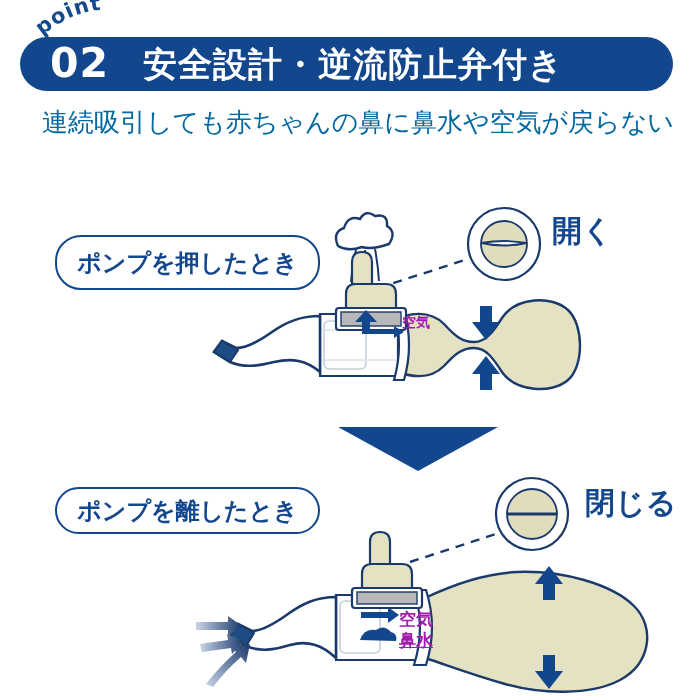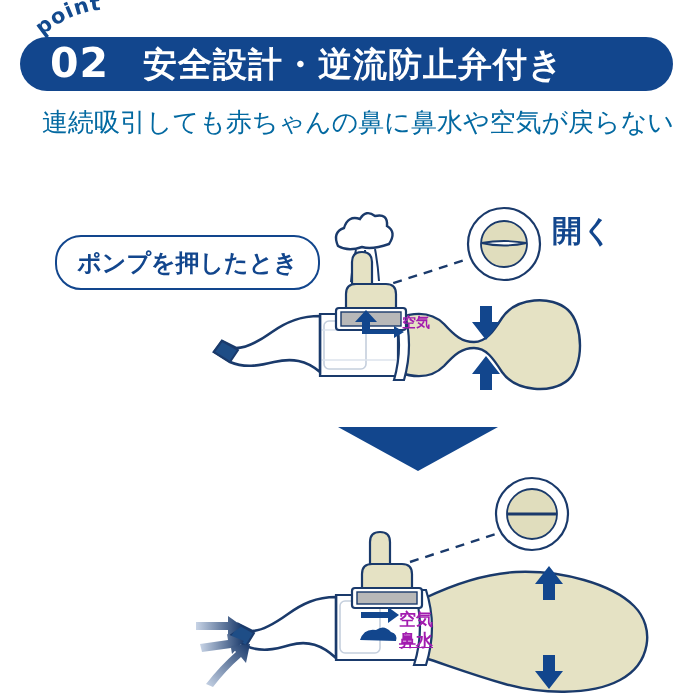--- a/index.html
+++ b/index.html
@@ -182,38 +182,42 @@
   </div>
 
   <div class="body-text">
     <span class="ln">連続吸引しても赤ちゃんの鼻に鼻水や空気が戻らない</span>
   </div>
 
   <div class="pill pill-1">
     <span>ポンプを押したとき</span>
   </div>
 
+  <div class="pill pill-2">
+    <span>ポンプを離したとき</span>
+  </div>
 
   <div class="valve-wrap valve-1">
     <svg viewBox="0 0 78 78" width="78" height="78">
       <circle cx="39" cy="39" r="36" fill="#ffffff" stroke="#1a3a6b" stroke-width="2.2"></circle>
       <circle cx="39" cy="39" r="23" fill="#e0ddbd" stroke="#1a3a6b" stroke-width="1.8"></circle>
       <path d="M 16.5,38 Q 39,34 61.5,38 Q 39,43 16.5,38 Z" fill="#ffffff" stroke="#1a3a6b" stroke-width="1.8"></path>
     </svg>
   </div>
 
   <div class="valve-wrap valve-2">
     <svg viewBox="0 0 78 78" width="78" height="78">
       <circle cx="39" cy="39" r="36" fill="#ffffff" stroke="#1a3a6b" stroke-width="2.2"></circle>
       <circle cx="39" cy="39" r="25" fill="#e0ddbd" stroke="#1a3a6b" stroke-width="1.8"></circle>
       <line x1="14" y1="39" x2="64" y2="39" stroke="#1a3a6b" stroke-width="3"></line>
     </svg>
   </div>
 
   <div class="state-label state-label-1">開く</div>
+  <div class="state-label state-label-2">閉じる</div>
 
   <div class="divider-tri"></div>
 
   <div class="illo">
     <svg viewBox="0 0 700 700" width="700" height="700">
       <defs>
         <linearGradient id="suctionGrad" x1="0" y1="0" x2="1" y2="0">
           <stop offset="0%" stop-color="#c8d4e6"></stop>
           <stop offset="100%" stop-color="#1a3a6b"></stop>
         </linearGradient>

